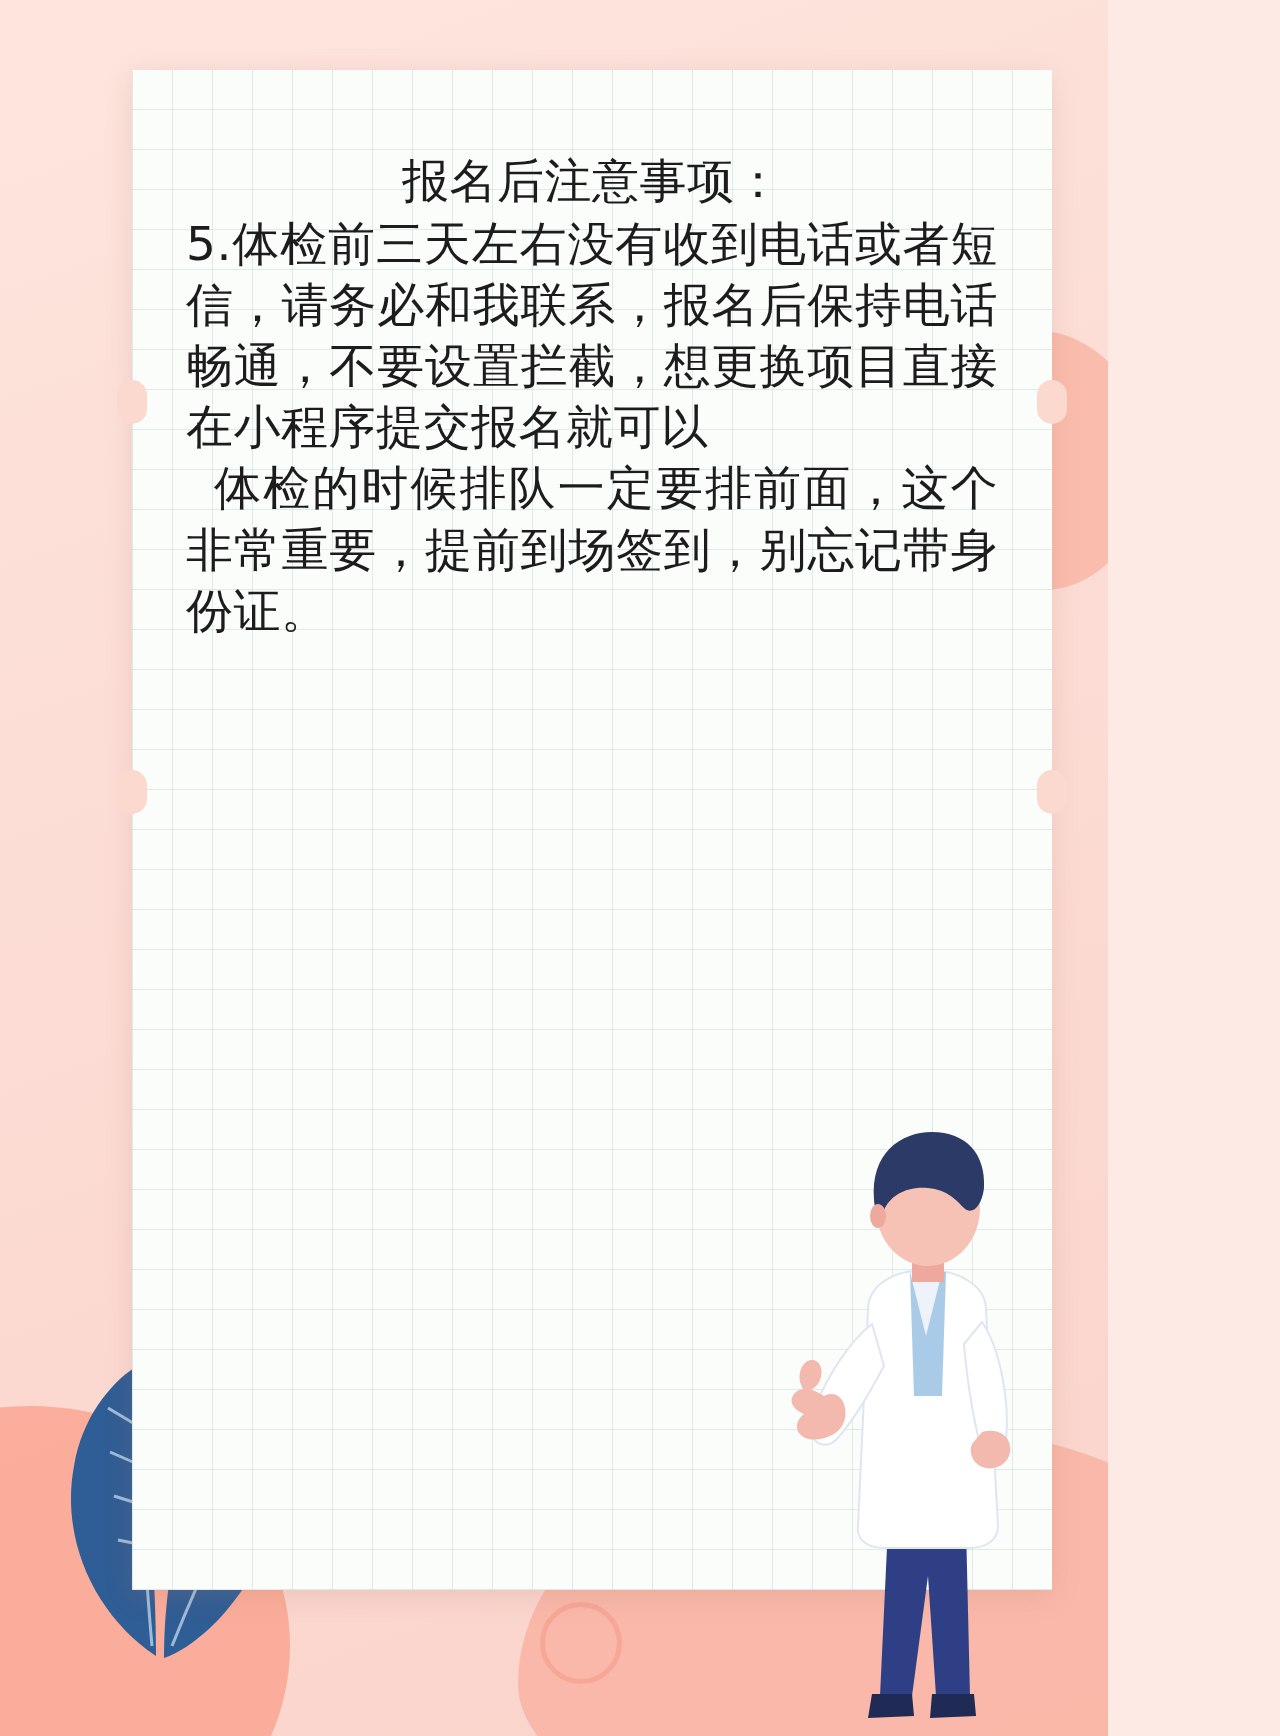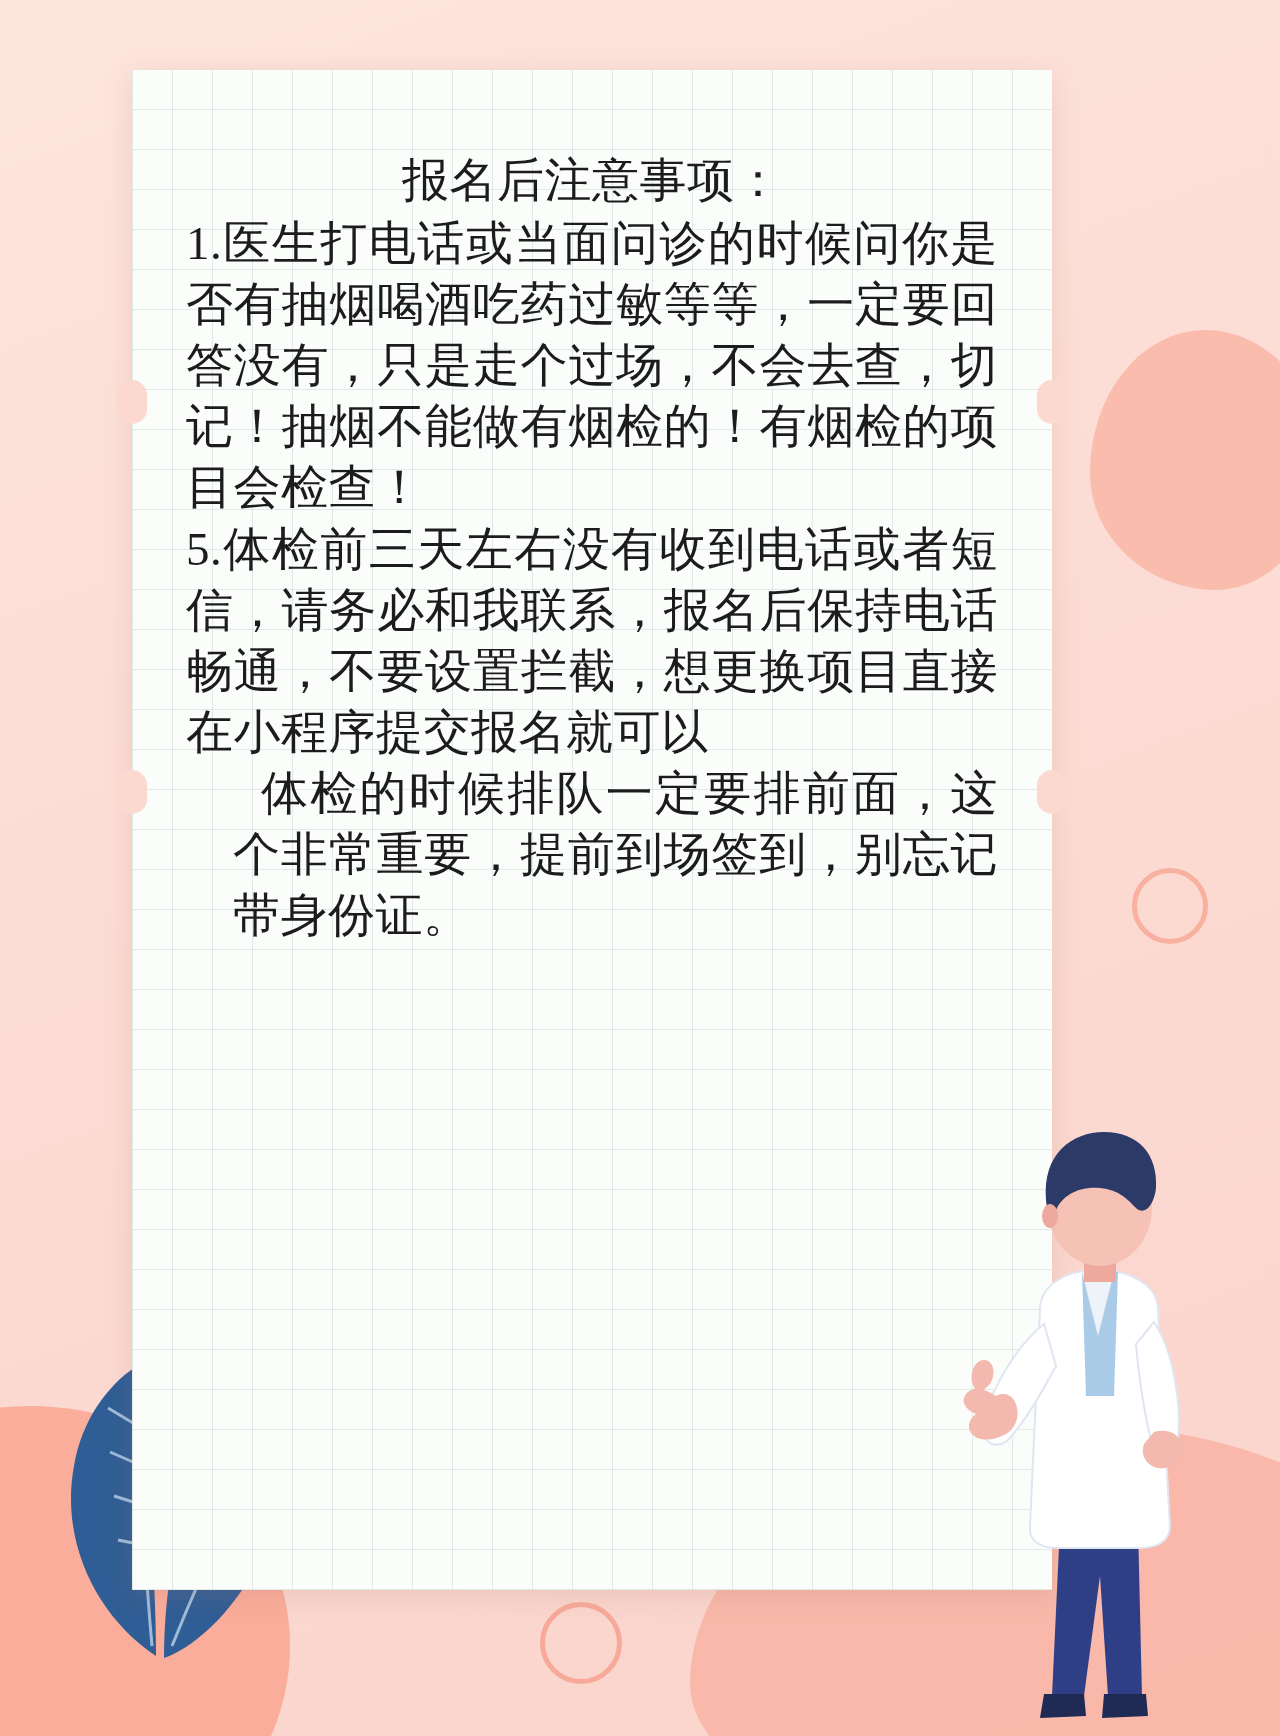--- a/index.html
+++ b/index.html
@@ -9,25 +9,24 @@
   body {
     width: 1280px;
     height: 1736px;
     font-family: "DejaVu Sans", "Liberation Sans", sans-serif;
     background: #fdeae4;
     overflow: hidden;
   }
 
   .poster {
     position: relative;
-    width: 1280px;
+    width: 1108px;
     height: 1736px;
     background: linear-gradient(160deg, #fde5dd 0%, #fcded6 35%, #fbd8d0 70%, #fad4cb 100%);
     overflow: hidden;
-    font-family: Liberation Serif, serif;
   }
 
   
   .blob {
     position: absolute;
     border-radius: 50%;
   }
   .blob-top-right {
     width: 230px;
     height: 260px;
@@ -130,21 +129,20 @@
     line-height: 1.30;
     margin: 0 0 2px 0;
     font-weight: 400;
   }
   .para {
     margin: 0;
     text-indent: 0;
   }
   .para.indent {
     text-indent: 28px;
-    margin-left: 47px;
   }
 
   
   .doctor {
     position: absolute;
     right: 18px;
     bottom: 0px;
     width: 330px;
     height: 640px;
   }
@@ -180,21 +178,20 @@
   </div>
 
   <div class="card">
     <div class="notch left t1"></div>
     <div class="notch left t2"></div>
     <div class="notch right t1"></div>
     <div class="notch right t2"></div>
 
     <div class="content">
       <p class="title">报名后注意事项：</p>
-      <p class="para">1.医生打电话或当面问诊的时候问你是否有抽烟喝酒吃药过敏等等，一定要回答没有，只是走个过场，不会去查，切记！抽烟不能做有烟检的！有烟检的项目会检查！</p>
       <p class="para">5.体检前三天左右没有收到电话或者短信，请务必和我联系，报名后保持电话畅通，不要设置拦截，想更换项目直接在小程序提交报名就可以</p>
       <p class="para indent">体检的时候排队一定要排前面，这个非常重要，提前到场签到，别忘记带身份证。</p>
     </div>
   </div>
 
   <div class="doctor">
     <svg width="330" height="640" viewBox="0 0 330 640" xmlns="http://www.w3.org/2000/svg">
 
       <path d="M128 430 L206 430 L210 600 L176 600 L168 480 L152 600 L120 600 Z" fill="#2f3f86"></path>
 

